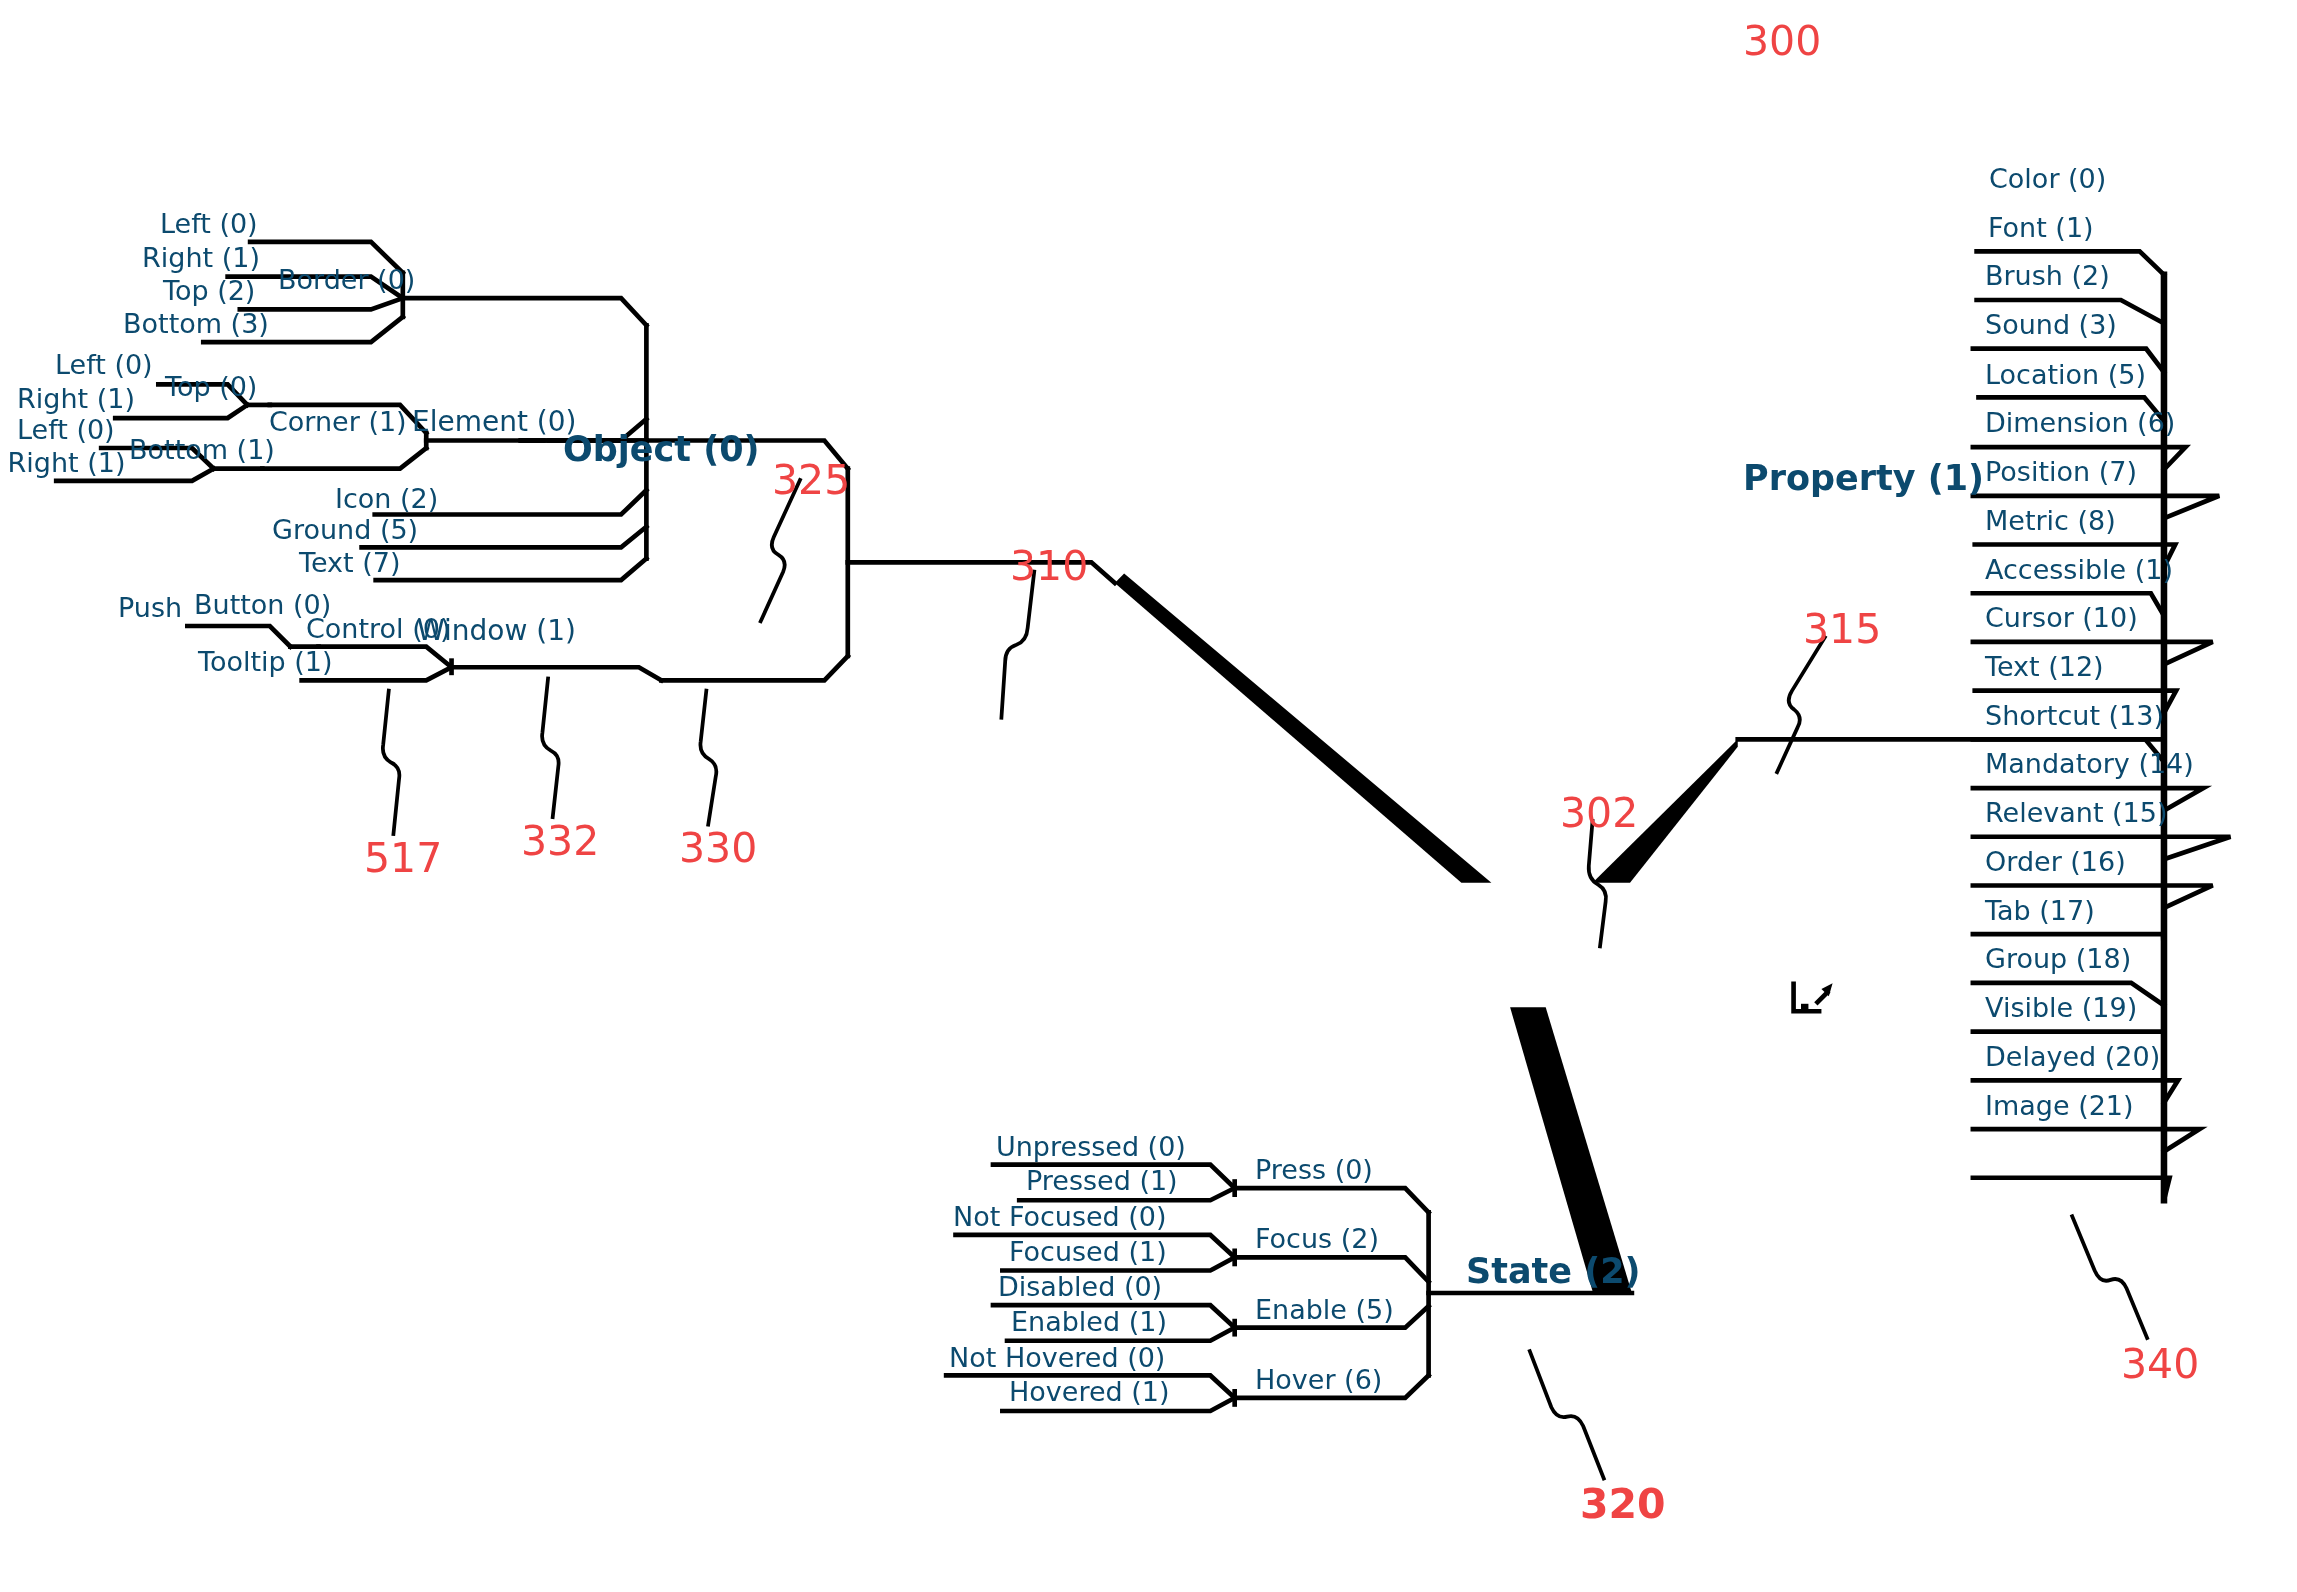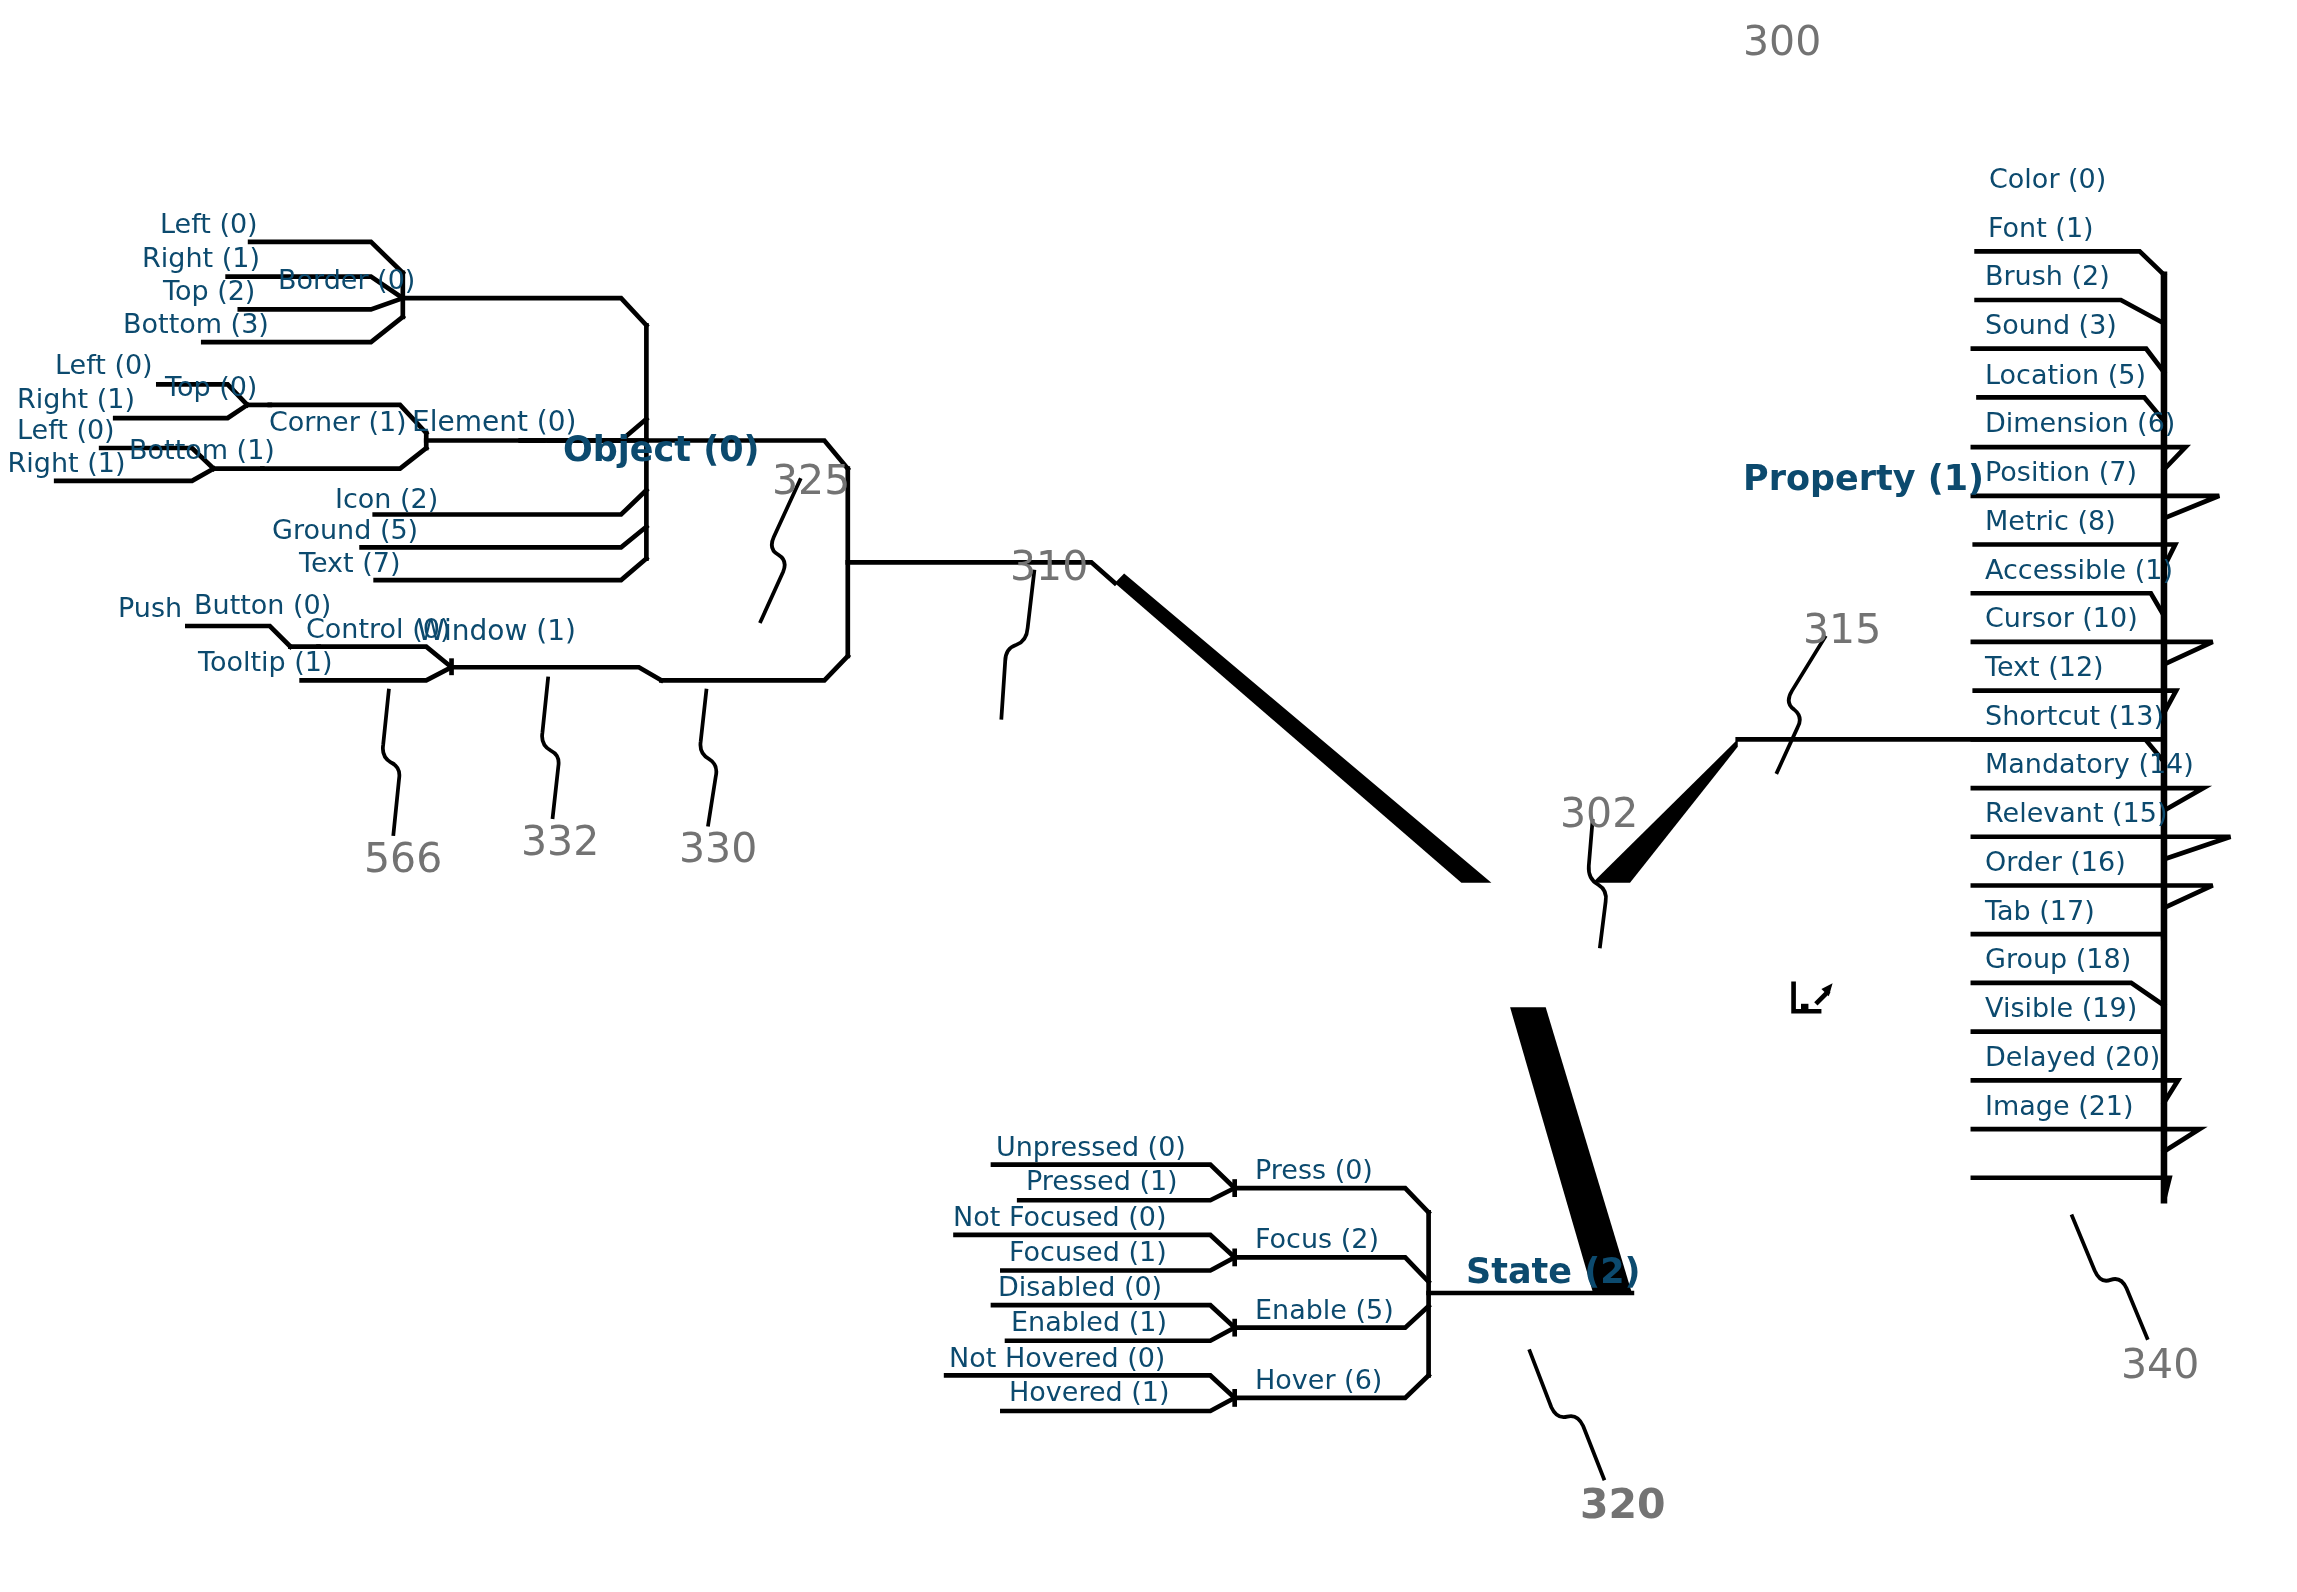--- a/index.html
+++ b/index.html
@@ -24,21 +24,21 @@
     color: #0c4a6e;
     font-family: "DejaVu Sans", sans-serif;
     font-size: 27px;
     line-height: 1;
     letter-spacing: 0px;
   }
   .lbl.mid   { font-size: 28px; }
   .lbl.big   { font-size: 35px; font-weight: bold; }
   .refnum {
     position: absolute;
-    color: #737373;
+    color: #ef4444;
     font-family: "DejaVu Sans", sans-serif;
     font-size: 41px;
     white-space: nowrap;
   }
   .center-node {
     position: absolute;
     box-sizing: border-box;
     border: 5.6px solid #000;
     border-radius: 20.6px;
     background: #fff;
@@ -280,16 +280,16 @@
   <div class="lbl big" style="left:1466px; top:1254px;">State (2)</div>
 
   <div class="refnum" style="left:772px; top:456px;">325</div>
   <div class="refnum" style="left:1010px; top:542px;">310</div>
   <div class="refnum" style="left:1803px; top:605px;">315</div>
   <div class="refnum" style="left:1560px; top:789px;">302</div>
   <div class="refnum" style="left:1580px; top:1480px;font-weight:bold;">320</div>
   <div class="refnum" style="left:2121px; top:1340px;">340</div>
   <div class="refnum" style="left:679px; top:824px;">330</div>
   <div class="refnum" style="left:521px; top:817px;">332</div>
-  <div class="refnum" style="left:364px; top:834px;">566</div>
+  <div class="refnum" style="left:364px; top:834px;">517</div>
 
 </div>
 
 
 </body></html>

